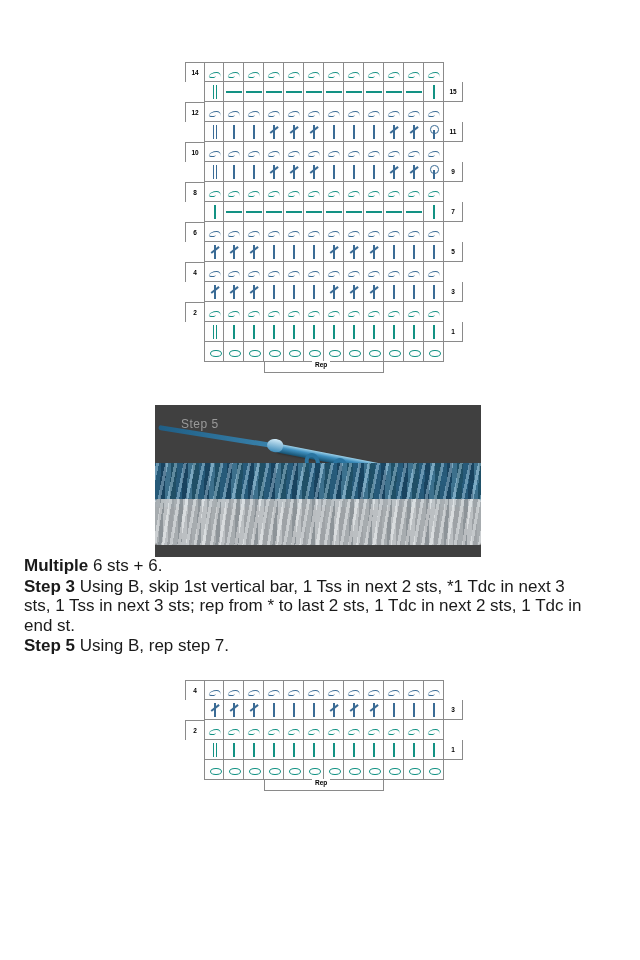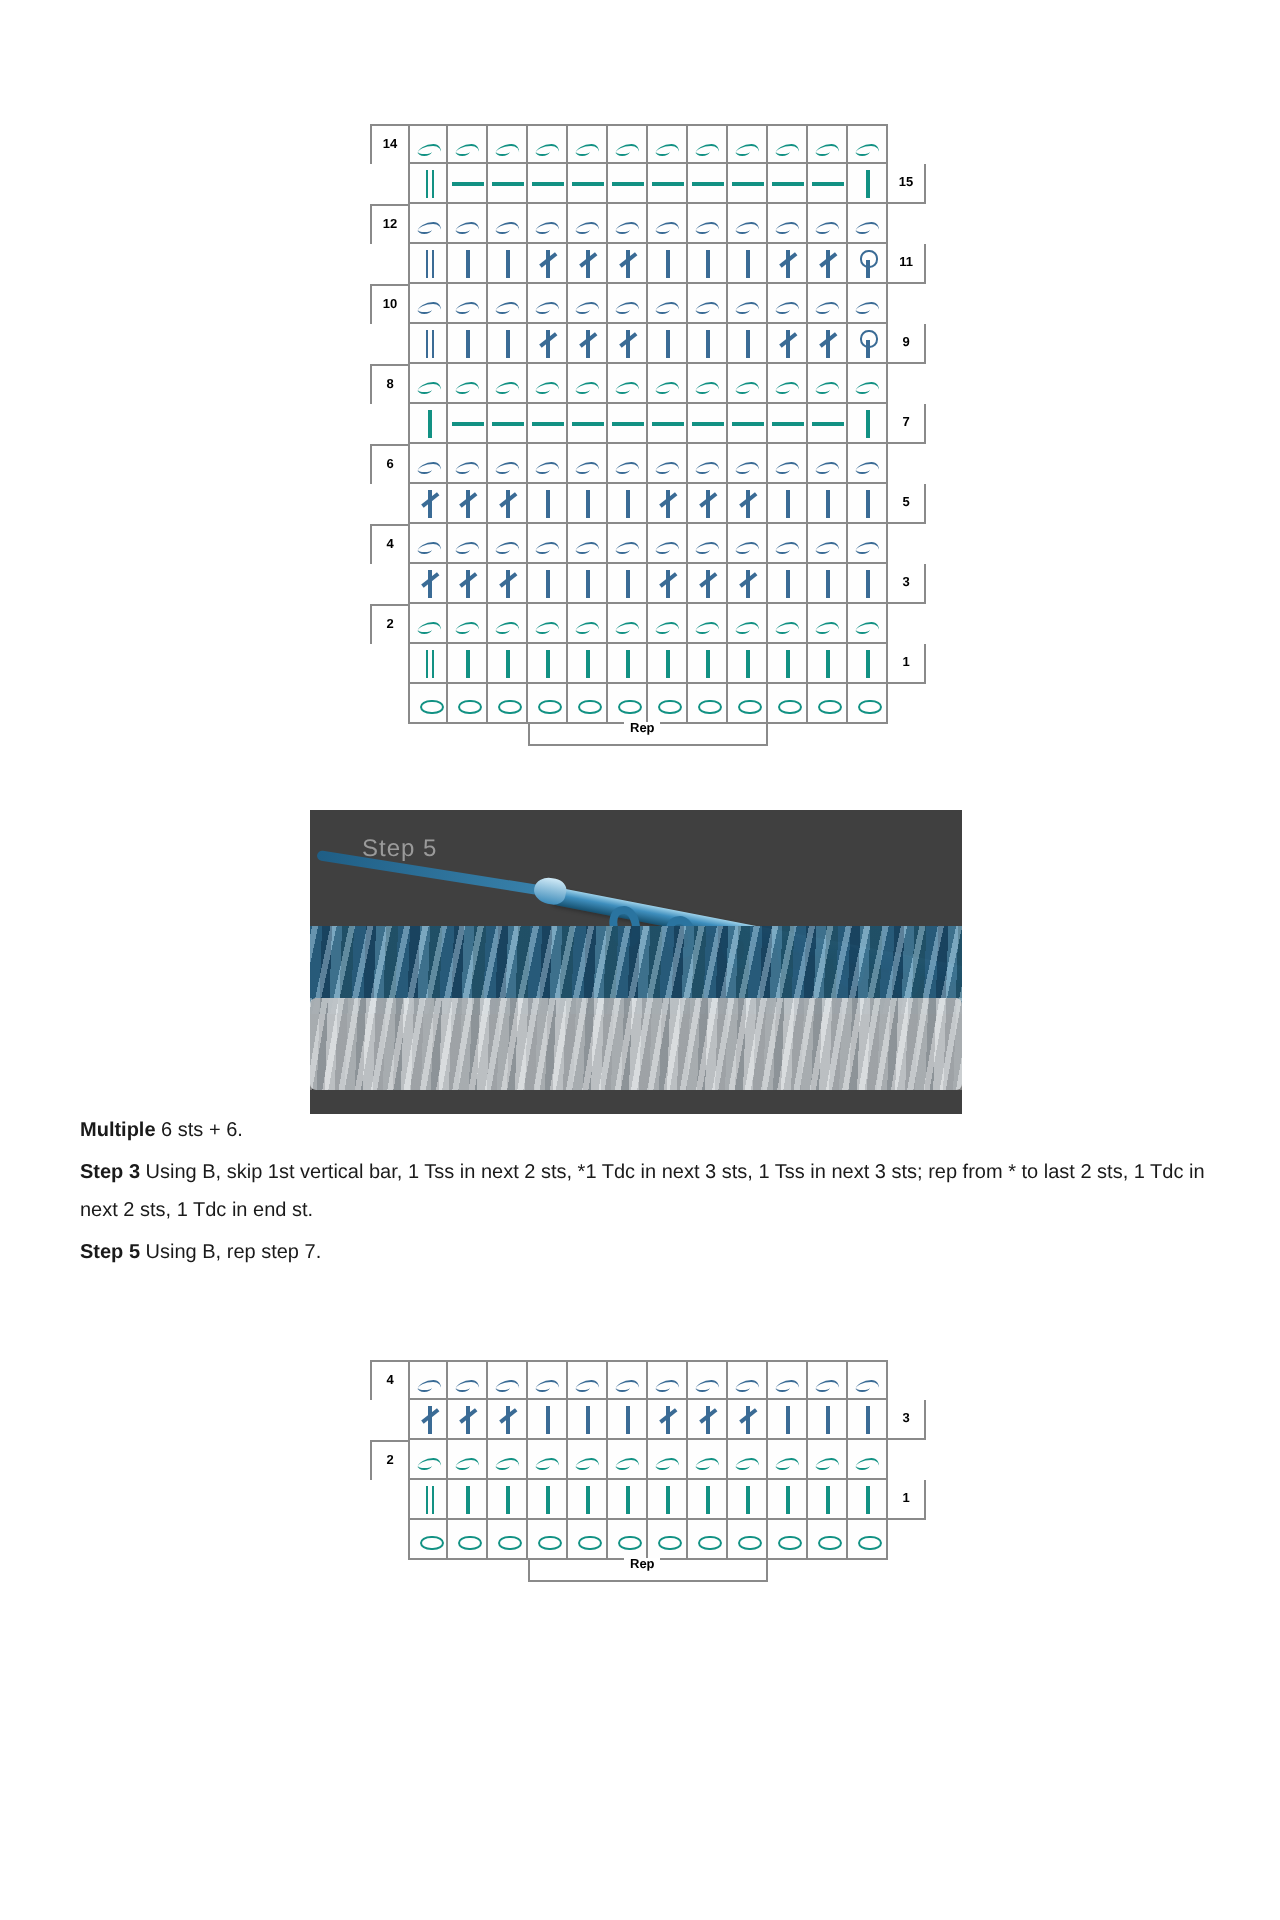--- a/index.html
+++ b/index.html
@@ -212,22 +212,22 @@
     position: absolute;
     width: 15px; height: 21px;
     border: 4px solid #2a74a0;
     border-radius: 45% 45% 50% 50%;
     transform: rotate(-12deg);
   }
 
   
   .instructions {
     position: absolute;
-    left: 40px; top: 556px; width: 566px;
-    font-size: 10px;
+    left: 24px; top: 556px; width: 566px;
+    font-size: 17px;
     line-height: 19.5px;
     color: #1a1a1a;
   }
   .instructions p { margin: 0 0 1px 0; }
   .instructions b { font-weight: bold; }
 </style>
 </head>
 <body>
 
 <div class="page">

